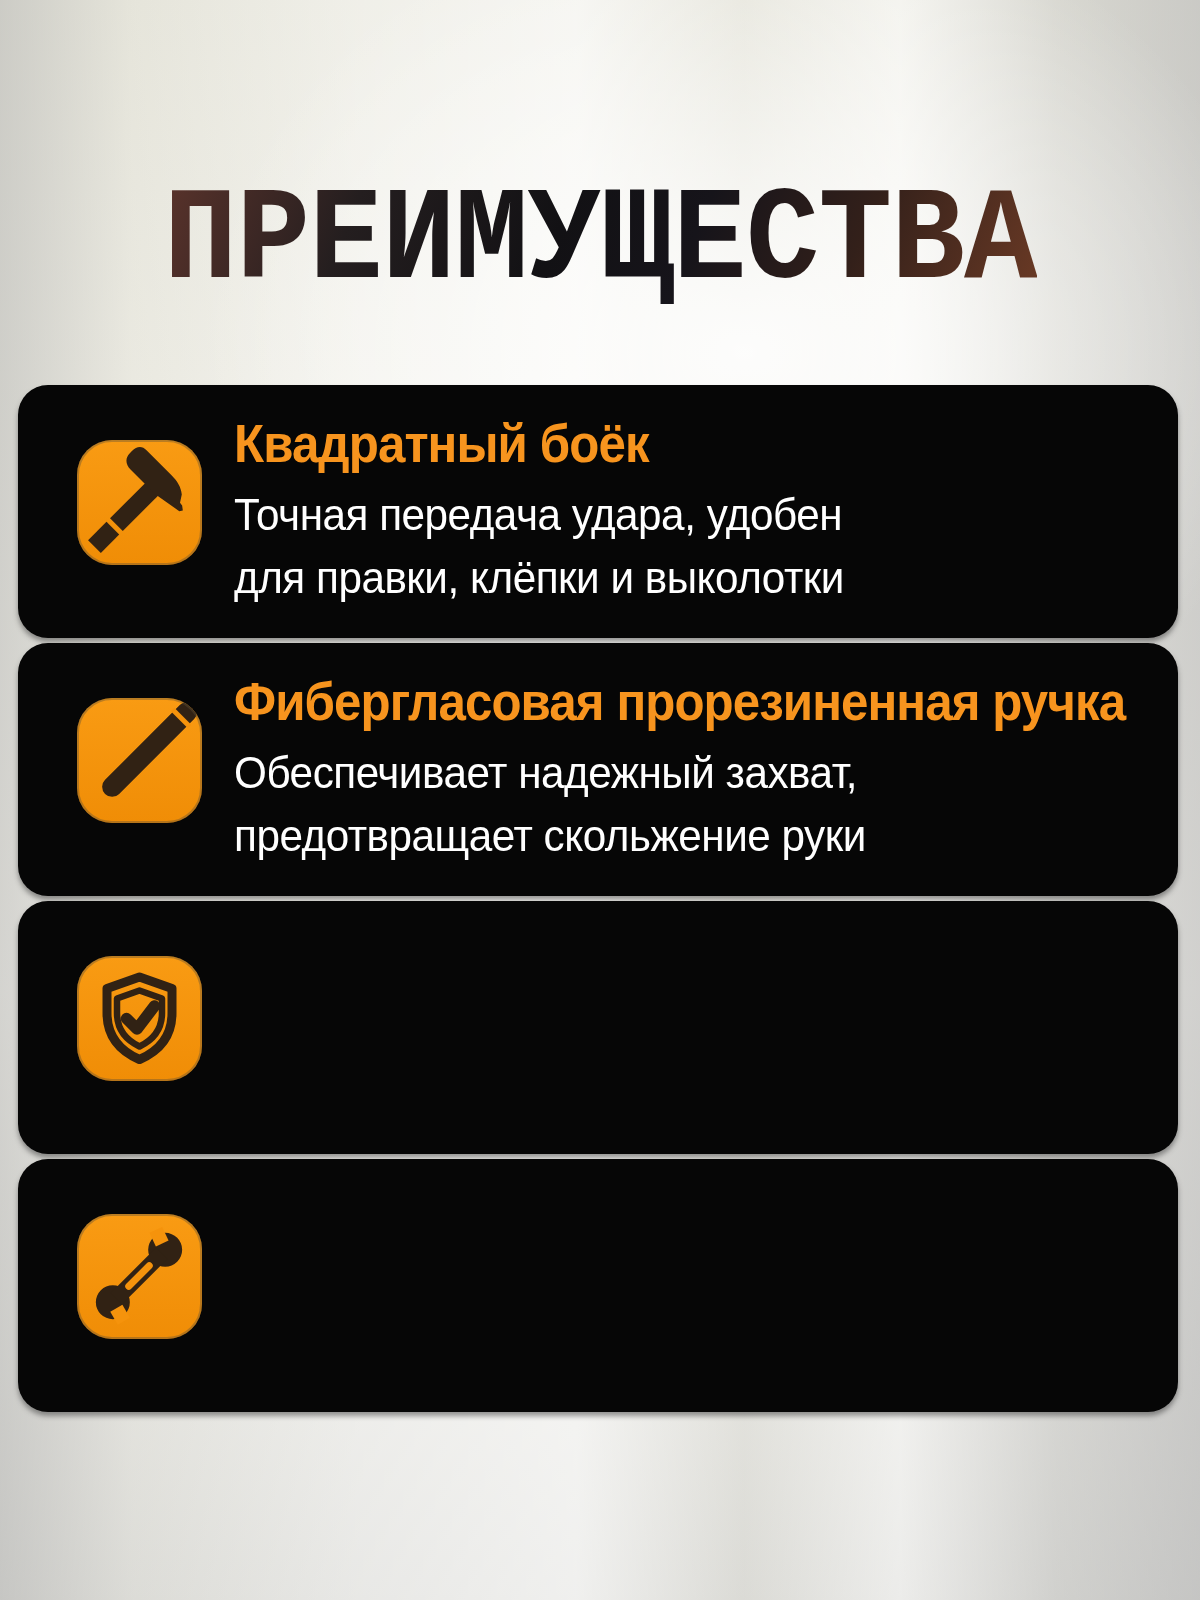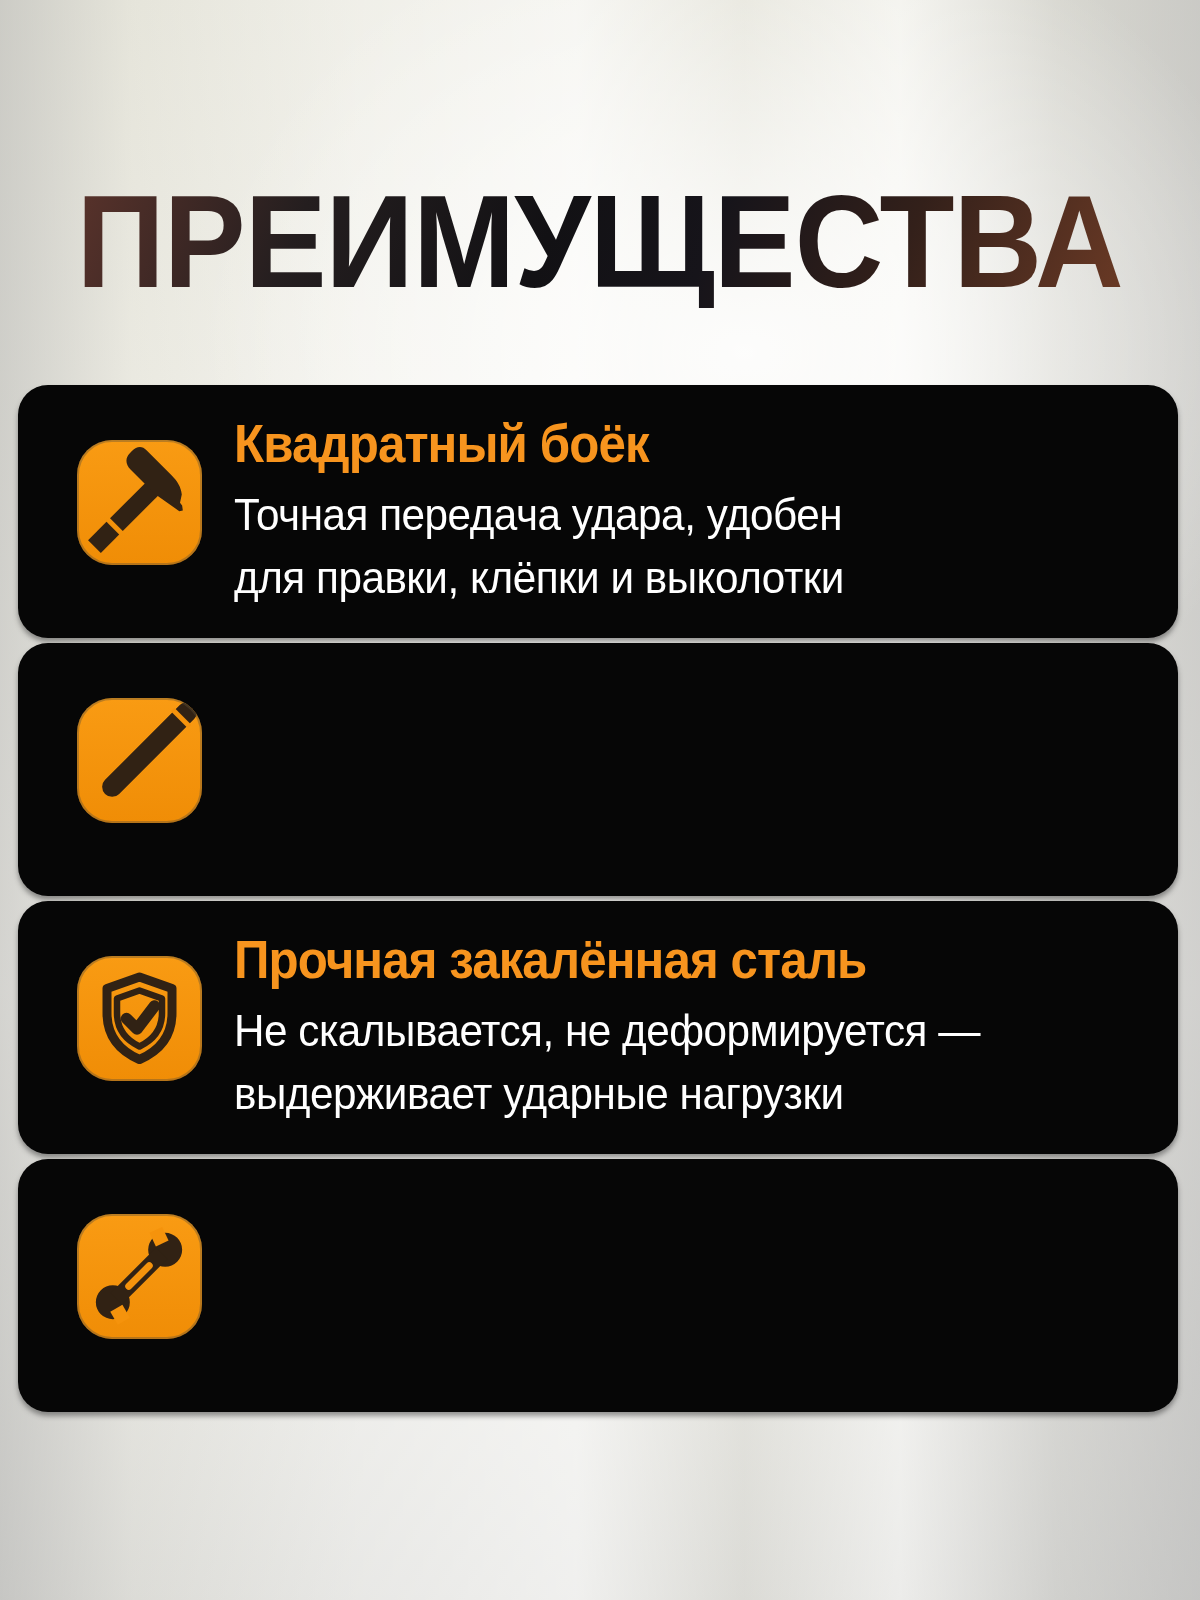--- a/index.html
+++ b/index.html
@@ -7,21 +7,21 @@
     width:1200px;height:1600px;position:relative;overflow:hidden;
     font-family:"Liberation Sans",sans-serif;
     background-color:#ece9e0;
     background-image:
       radial-gradient(70% 45% at 62% 22%, rgba(255,255,255,.9) 0%, rgba(255,255,255,0) 65%),
       linear-gradient(90deg, rgba(183,183,181,.55) 0%, rgba(228,227,220,.25) 11%,
         rgba(255,255,255,.4) 30%, rgba(255,255,255,.6) 48%, rgba(224,223,216,.25) 62%,
         rgba(255,255,255,.5) 75%, rgba(198,198,196,.45) 88%, rgba(184,184,184,.6) 100%),
       linear-gradient(180deg, #e6e5da 0%, #efeee6 35%, #f7f6f0 62%, #d9d9d5 100%);
   }
-  .title-wrap{position:absolute;top:176px;left:0;width:1200px;text-align:center;}
+  .title-wrap{position:absolute;top:176px;left:0;width:1200px;text-align:center;font-family:Liberation Mono, monospace;}
   .page-title{
     display:inline-block;white-space:nowrap;
     font-weight:bold;font-size:132px;line-height:132px;letter-spacing:-1px;
     transform:scaleX(.93);transform-origin:center;
     background:linear-gradient(113deg,#5a332b 0%,#241e1f 22%,#121114 45%,#16141a 60%,#33201a 78%,#6b3a25 100%);
     -webkit-background-clip:text;background-clip:text;
     -webkit-text-fill-color:transparent;color:transparent;
   }
   .cards{position:absolute;top:385px;left:18px;width:1160px;display:flex;flex-direction:column;gap:5px;}
   .card{
@@ -92,44 +92,44 @@
         </defs>
       <g clip-path="url(#sq2)">
         <rect width="125" height="125" fill="url(#tileG)"></rect>
         <g transform="rotate(45 62 62)">
           <rect x="52" y="-16" width="20" height="126" rx="10" fill="#312214"></rect>
           <rect x="50" y="0" width="24" height="5" fill="#F5930C"></rect>
         </g>
       </g>
       <rect x="1" y="1" width="123" height="123" rx="34" fill="none" stroke="rgba(95,80,55,.4)" stroke-width="2"></rect>
     </svg>
+    <div class="card-text">
+      <div class="card-title">Фибергласовая прорезиненная ручка</div>
+      <div class="card-line">Обеспечивает надежный захват,</div>
+      <div class="card-line">предотвращает скольжение руки</div>
+    </div>
   </div>
 
   <div class="card">
     <svg class="tile" viewBox="0 0 125 125">
       <defs>
           <clipPath id="sq3">
             <rect x="0" y="0" width="125" height="125" rx="35"></rect>
           </clipPath>
         </defs>
       <g clip-path="url(#sq3)">
         <rect width="125" height="125" fill="url(#tileG)"></rect>
         <g fill="none" stroke="#312214" stroke-linejoin="round">
           <path d="M62.5,21 L95,32.5 L95,57 C95,81 81,95.5 62.5,103.5 C44,95.5 30,81 30,57 L30,32.5 Z" stroke-width="9"></path>
           <path d="M62.5,34.5 L85,42.5 L85,57 C85,73.5 76,84 62.5,90.5 C49,84 40,73.5 40,57 L40,42.5 Z" stroke-width="6.5"></path>
           <path d="M49.5,62.5 L60,73 L77.5,50" stroke-width="11.5" stroke-linecap="round"></path>
         </g>
       </g>
       <rect x="1" y="1" width="123" height="123" rx="34" fill="none" stroke="rgba(95,80,55,.4)" stroke-width="2"></rect>
     </svg>
-    <div class="card-text">
-      <div class="card-title">Прочная закалённая сталь</div>
-      <div class="card-line">Не скалывается, не деформируется —</div>
-      <div class="card-line">выдерживает ударные нагрузки</div>
-    </div>
   </div>
 
   <div class="card">
     <svg class="tile" viewBox="0 0 125 125">
       <defs>
           <clipPath id="sq4">
             <rect x="0" y="0" width="125" height="125" rx="35"></rect>
           </clipPath>
         </defs>
       <g clip-path="url(#sq4)">

